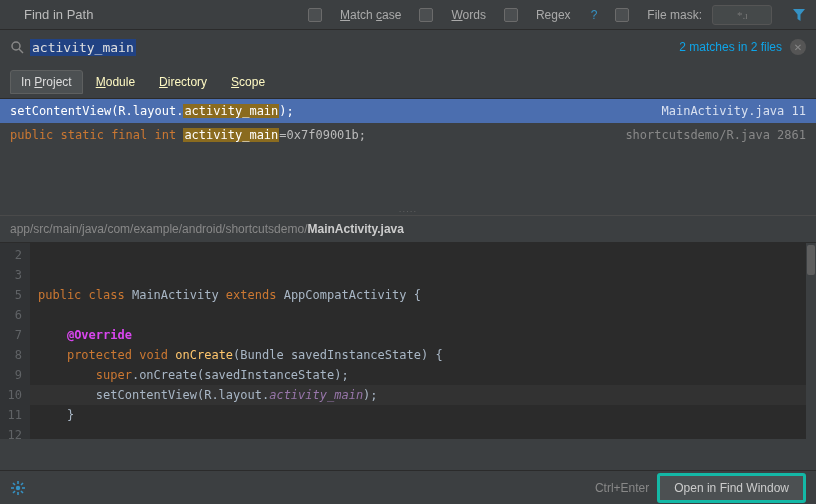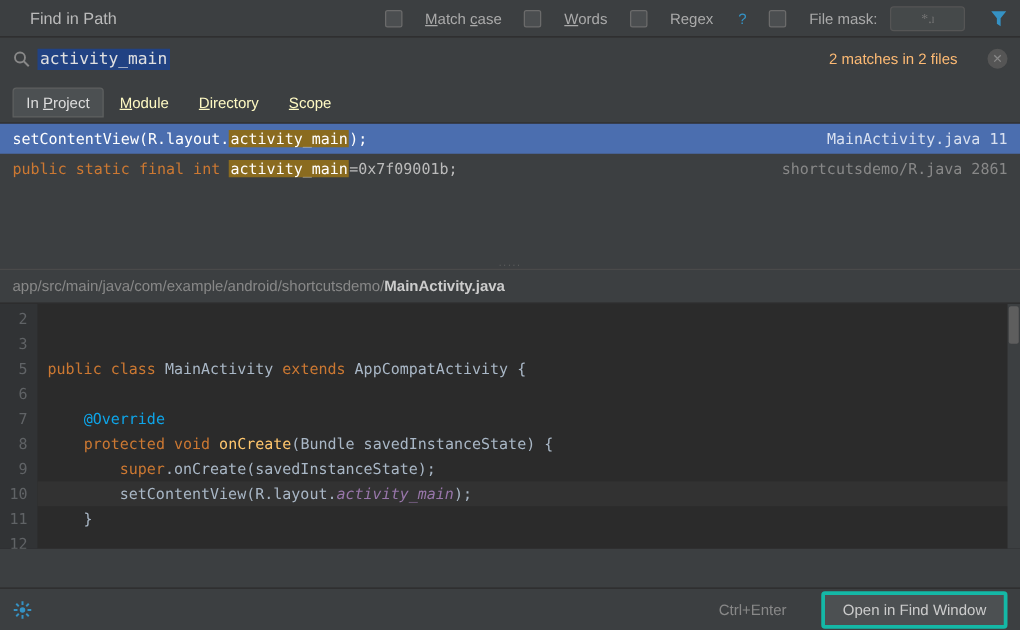--- a/index.html
+++ b/index.html
@@ -13,21 +13,21 @@
 .chk-label { color: #aaa; }
 .chk-label u { text-decoration: underline; }
 .qmark { color: #3592c4; margin-left: 2px; }
 .mask-input { width: 60px; height: 20px; background: #45494a; border: 1px solid #555; border-radius: 3px; color: #777; padding: 0 24px; font-size: 11px; margin-left: 4px; font-family: Liberation Serif, serif; }
 .filter-icon { margin-left: 14px; color: #3592c4; cursor: pointer; }
 
 .search-row { display: flex; align-items: center; height: 34px; padding: 0 10px; }
 .search-icon { color: #888; margin-right: 6px; }
 .search-input-wrap { flex: 1; display: flex; align-items: center; background: transparent; }
 .search-text { background: #214283; color: #e0e0e0; padding: 1px 2px; font-family: Consolas, monospace; font-size: 13px; }
-.search-status { color: #fdba74; margin-left: auto; margin-right: 24px; font-size: 12px; }
+.search-status { color: #0ea5e9; margin-left: auto; margin-right: 8px; font-size: 12px; }
 .clear-icon { color: #888; cursor: pointer; width: 16px; height: 16px; border-radius: 50%; background: #555; display: flex; align-items: center; justify-content: center; font-size: 10px; }
 
 .scope-tabs { display: flex; align-items: center; padding: 6px 10px 0 10px; gap: 2px; }
 .tab { padding: 4px 10px; color: #fef9c3; cursor: pointer; border: 1px solid transparent; border-radius: 3px 3px 0 0; }
 .tab.active { border: 1px solid #5e6060; background: #4c5052; color: #ddd; }
 .tab u { text-decoration: underline; }
 
 .results { border-top: 1px solid #2b2b2b; margin-top: 4px; }
 .result-row { display: flex; align-items: center; height: 24px; padding: 0 10px; font-family: Consolas, monospace; font-size: 12px; }
 .result-row.selected { background: #4b6eaf; color: #fff; }
@@ -45,31 +45,31 @@
 .path-bar { background: #3c3f41; padding: 6px 10px; font-size: 12px; color: #888; border-bottom: 1px solid #2b2b2b; border-top: 1px solid #4a4a4a; }
 .path-bar .current-file { color: #cccccc; font-weight: bold; }
 
 .editor { background: #2b2b2b; height: 196px; display: flex; overflow: hidden; position: relative; }
 .gutter { width: 30px; background: #313335; text-align: right; padding-right: 8px; color: #606366; font-family: Consolas, monospace; font-size: 12px; line-height: 20px; padding-top: 2px; }
 .gutter div { height: 20px; }
 .code-area { flex: 1; font-family: Consolas, monospace; font-size: 12px; line-height: 20px; padding-top: 2px; color: #a9b7c6; }
 .code-line { height: 20px; padding-left: 8px; white-space: pre; }
 .code-line.highlighted { background: #323232; }
 .c-kw { color: #cc7832; }
-.c-ann { color: #0ea5e9; }
+.c-ann { color: #d946ef; font-weight: bold; }
 .c-fn { color: #ffc66d; }
 .c-italic { font-style: italic; color: #9876aa; }
 .c-dots { color: #a9b7c6; background: #3b3b3b; border: 1px solid #555; padding: 0 4px; font-size: 10px; border-radius: 2px; }
 .scrollbar-v { position: absolute; right: 0; top: 0; bottom: 0; width: 10px; background: #3c3f41; }
 .scrollbar-thumb { position: absolute; right: 1px; width: 8px; background: #5e5e5e; border-radius: 2px; }
 
 .footer { position: absolute; bottom: 0; left: 0; right: 0; height: 34px; background: #3c3f41; border-top: 1px solid #2b2b2b; display: flex; align-items: center; padding: 0 10px; }
 .gear-icon { color: #3592c4; cursor: pointer; }
 .footer-spacer { flex: 1; }
-.footer-hint { color: #888; margin-right: 28px; }
+.footer-hint { color: #888; margin-right: 8px; }
 .footer-btn { background: #4c5052; border: 3px solid #14b8a6; color: #ccc; padding: 5px 14px; cursor: pointer; border-radius: 3px; font-size: 12px; }
 
 svg { display: block; }
 </style>
 </head>
 <body>
 
 <div class="header">
   <div class="header-title">Find in Path</div>
   <div class="header-checks">

